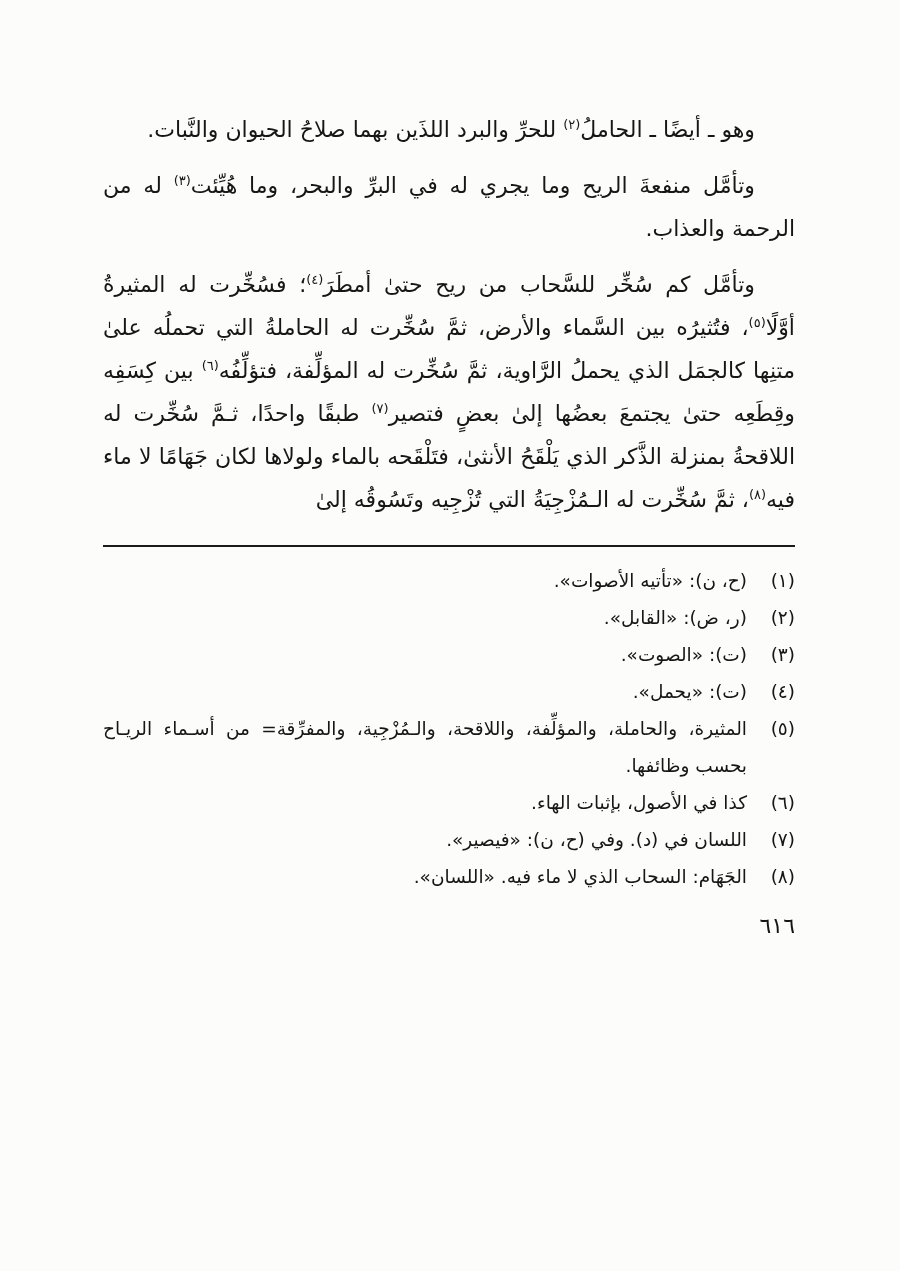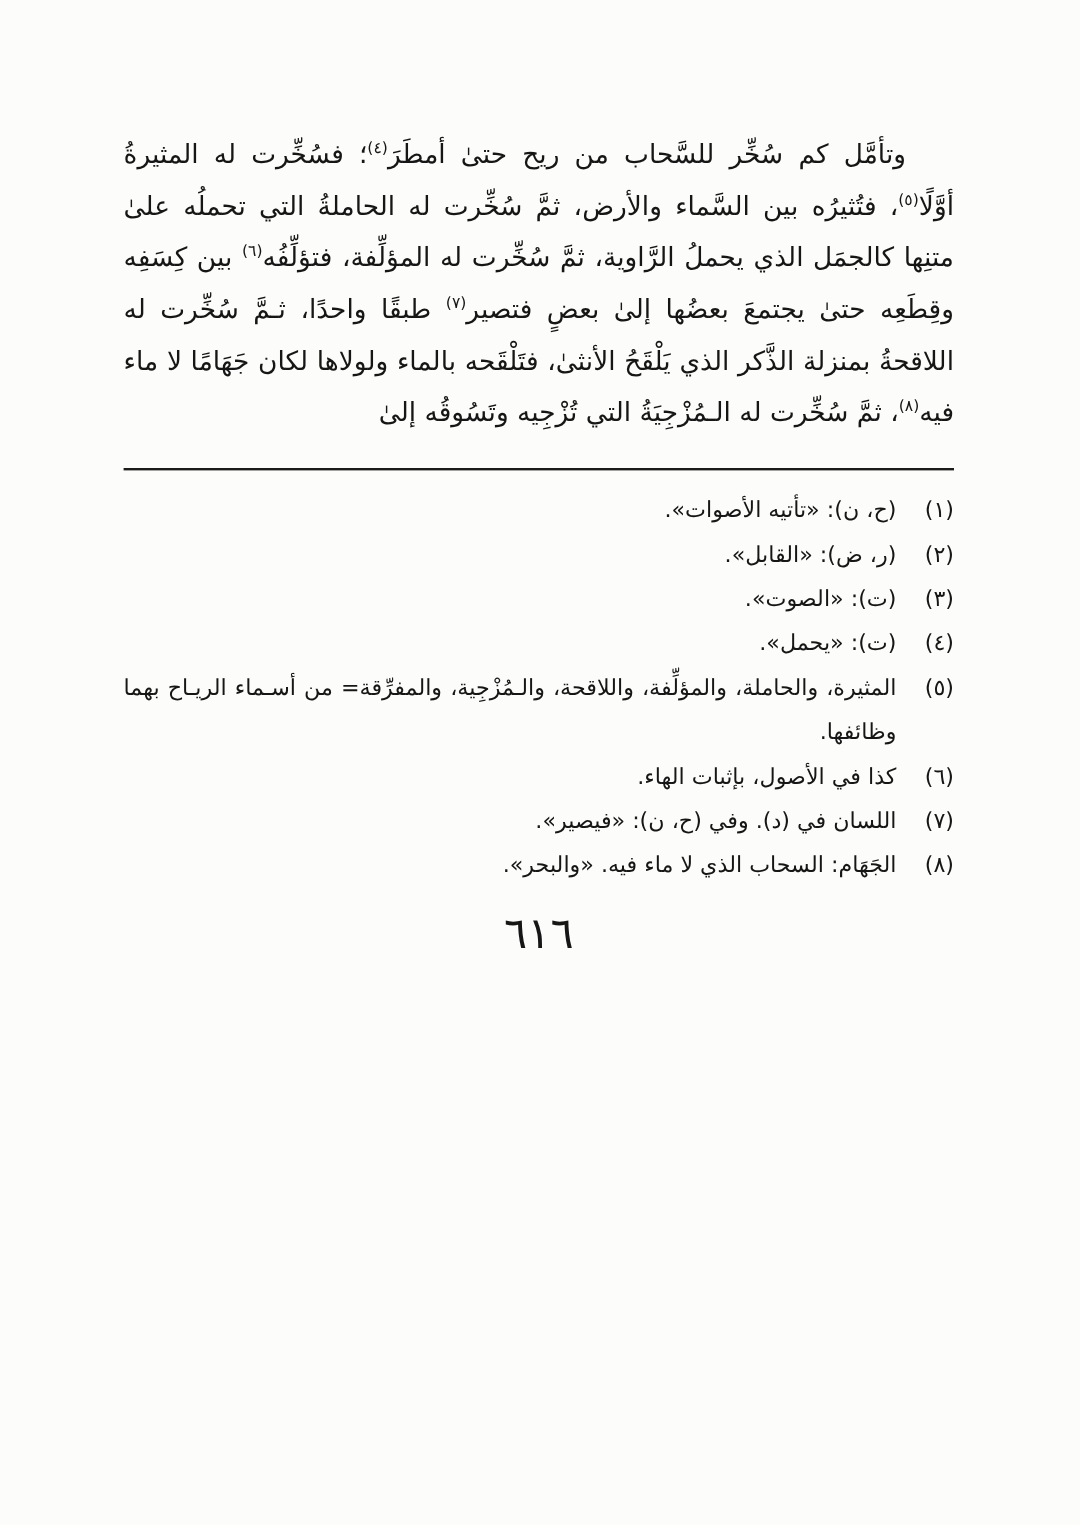--- a/index.html
+++ b/index.html
@@ -45,30 +45,32 @@
     text-align: justify;
   }
   .fn-num {
     flex: 0 0 48px;
   }
   .fn-text {
     flex: 1;
   }
   .page-number {
     margin-top: 18px;
-    text-align: center;
-    font-size: 36px;
+    text-align: right;
+    font-size: 22px;
     letter-spacing: 2px;
   }
 </style>
 </head>
 <body>
 
 <div class="page">
   <div class="main-text">
+      <p><span>وهو ـ أيضًا ـ الحاملُ</span><span class="fn-marker">(٢)</span><span> للحرِّ والبرد اللذَين بهما صلاحُ الحيوان والنَّبات.</span></p>
+      <p><span>وتأمَّل منفعةَ الريح وما يجري له في البرِّ والبحر، وما هُيِّئت</span><span class="fn-marker">(٣)</span><span> له من الرحمة والعذاب.</span></p>
       <p><span>وتأمَّل كم سُخِّر للسَّحاب من ريح حتىٰ أمطَرَ</span><span class="fn-marker">(٤)</span><span>؛ فسُخِّرت له المثيرةُ أوَّلًا</span><span class="fn-marker">(٥)</span><span>، فتُثيرُه بين السَّماء والأرض، ثمَّ سُخِّرت له الحاملةُ التي تحملُه علىٰ متنِها كالجمَل الذي يحملُ الرَّاوية، ثمَّ سُخِّرت له المؤلِّفة، فتؤلِّفُه</span><span class="fn-marker">(٦)</span><span> بين كِسَفِه وقِطَعِه حتىٰ يجتمعَ بعضُها إلىٰ بعضٍ فتصير</span><span class="fn-marker">(٧)</span><span> طبقًا واحدًا، ثـمَّ سُخِّرت له اللاقحةُ بمنزلة الذَّكر الذي يَلْقَحُ الأنثىٰ، فتَلْقَحه بالماء ولولاها لكان جَهَامًا لا ماء فيه</span><span class="fn-marker">(٨)</span><span>، ثمَّ سُخِّرت له الـمُزْجِيَةُ التي تُزْجِيه وتَسُوقُه إلىٰ</span></p>
     </div>
 
   <div class="footnotes">
     <hr class="fn-rule">
     <div id="footnotes-list">
         <div class="footnote">
           <span class="fn-num">(١)</span>
           <span class="fn-text">(ح، ن): «تأتيه الأصوات».</span>
         </div>
@@ -79,31 +81,31 @@
         <div class="footnote">
           <span class="fn-num">(٣)</span>
           <span class="fn-text">(ت): «الصوت».</span>
         </div>
         <div class="footnote">
           <span class="fn-num">(٤)</span>
           <span class="fn-text">(ت): «يحمل».</span>
         </div>
         <div class="footnote">
           <span class="fn-num">(٥)</span>
-          <span class="fn-text">المثيرة، والحاملة، والمؤلِّفة، واللاقحة، والـمُزْجِية، والمفرِّقة= من أسـماء الريـاح بهما وظائفها.</span>
+          <span class="fn-text">المثيرة، والحاملة، والمؤلِّفة، واللاقحة، والـمُزْجِية، والمفرِّقة= من أسـماء الريـاح بحسب وظائفها.</span>
         </div>
         <div class="footnote">
           <span class="fn-num">(٦)</span>
           <span class="fn-text">كذا في الأصول، بإثبات الهاء.</span>
         </div>
         <div class="footnote">
           <span class="fn-num">(٧)</span>
           <span class="fn-text">اللسان في (د). وفي (ح، ن): «فيصير».</span>
         </div>
         <div class="footnote">
           <span class="fn-num">(٨)</span>
-          <span class="fn-text">الجَهَام: السحاب الذي لا ماء فيه. «والبحر».</span>
+          <span class="fn-text">الجَهَام: السحاب الذي لا ماء فيه. «اللسان».</span>
         </div>
       </div>
   </div>
 
   <div class="page-number">٦١٦</div>
 </div>
 
 </body></html>

